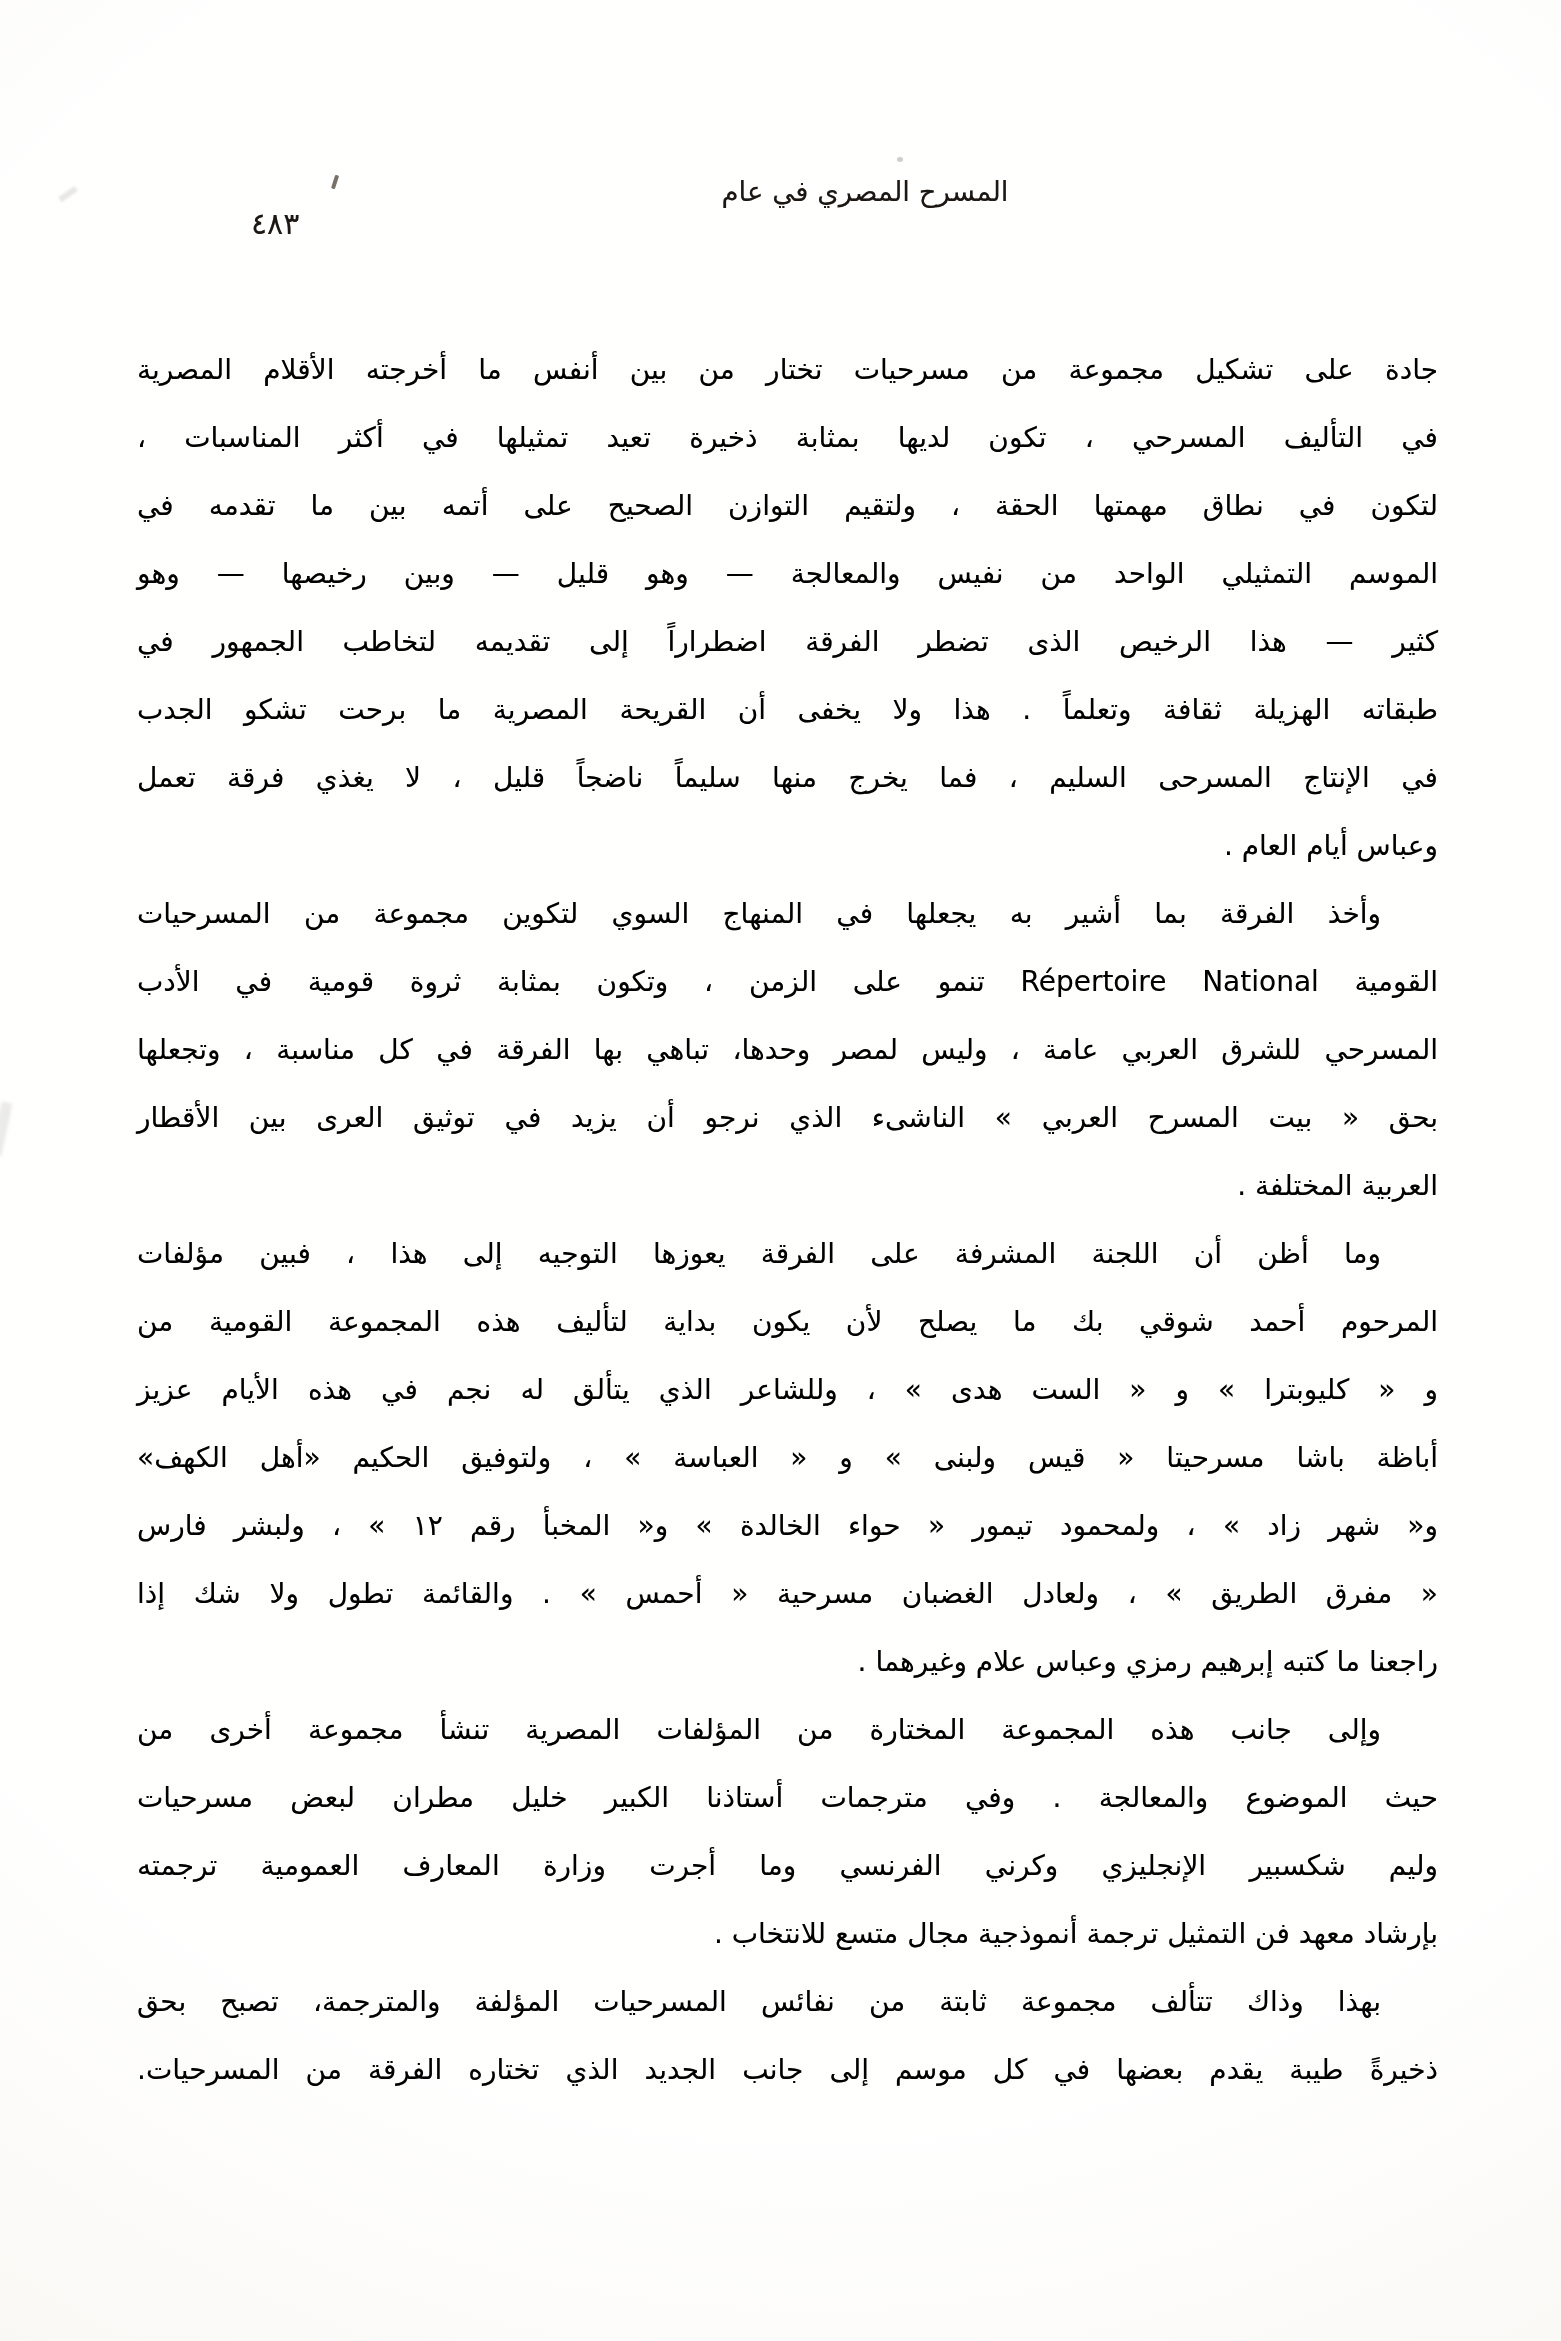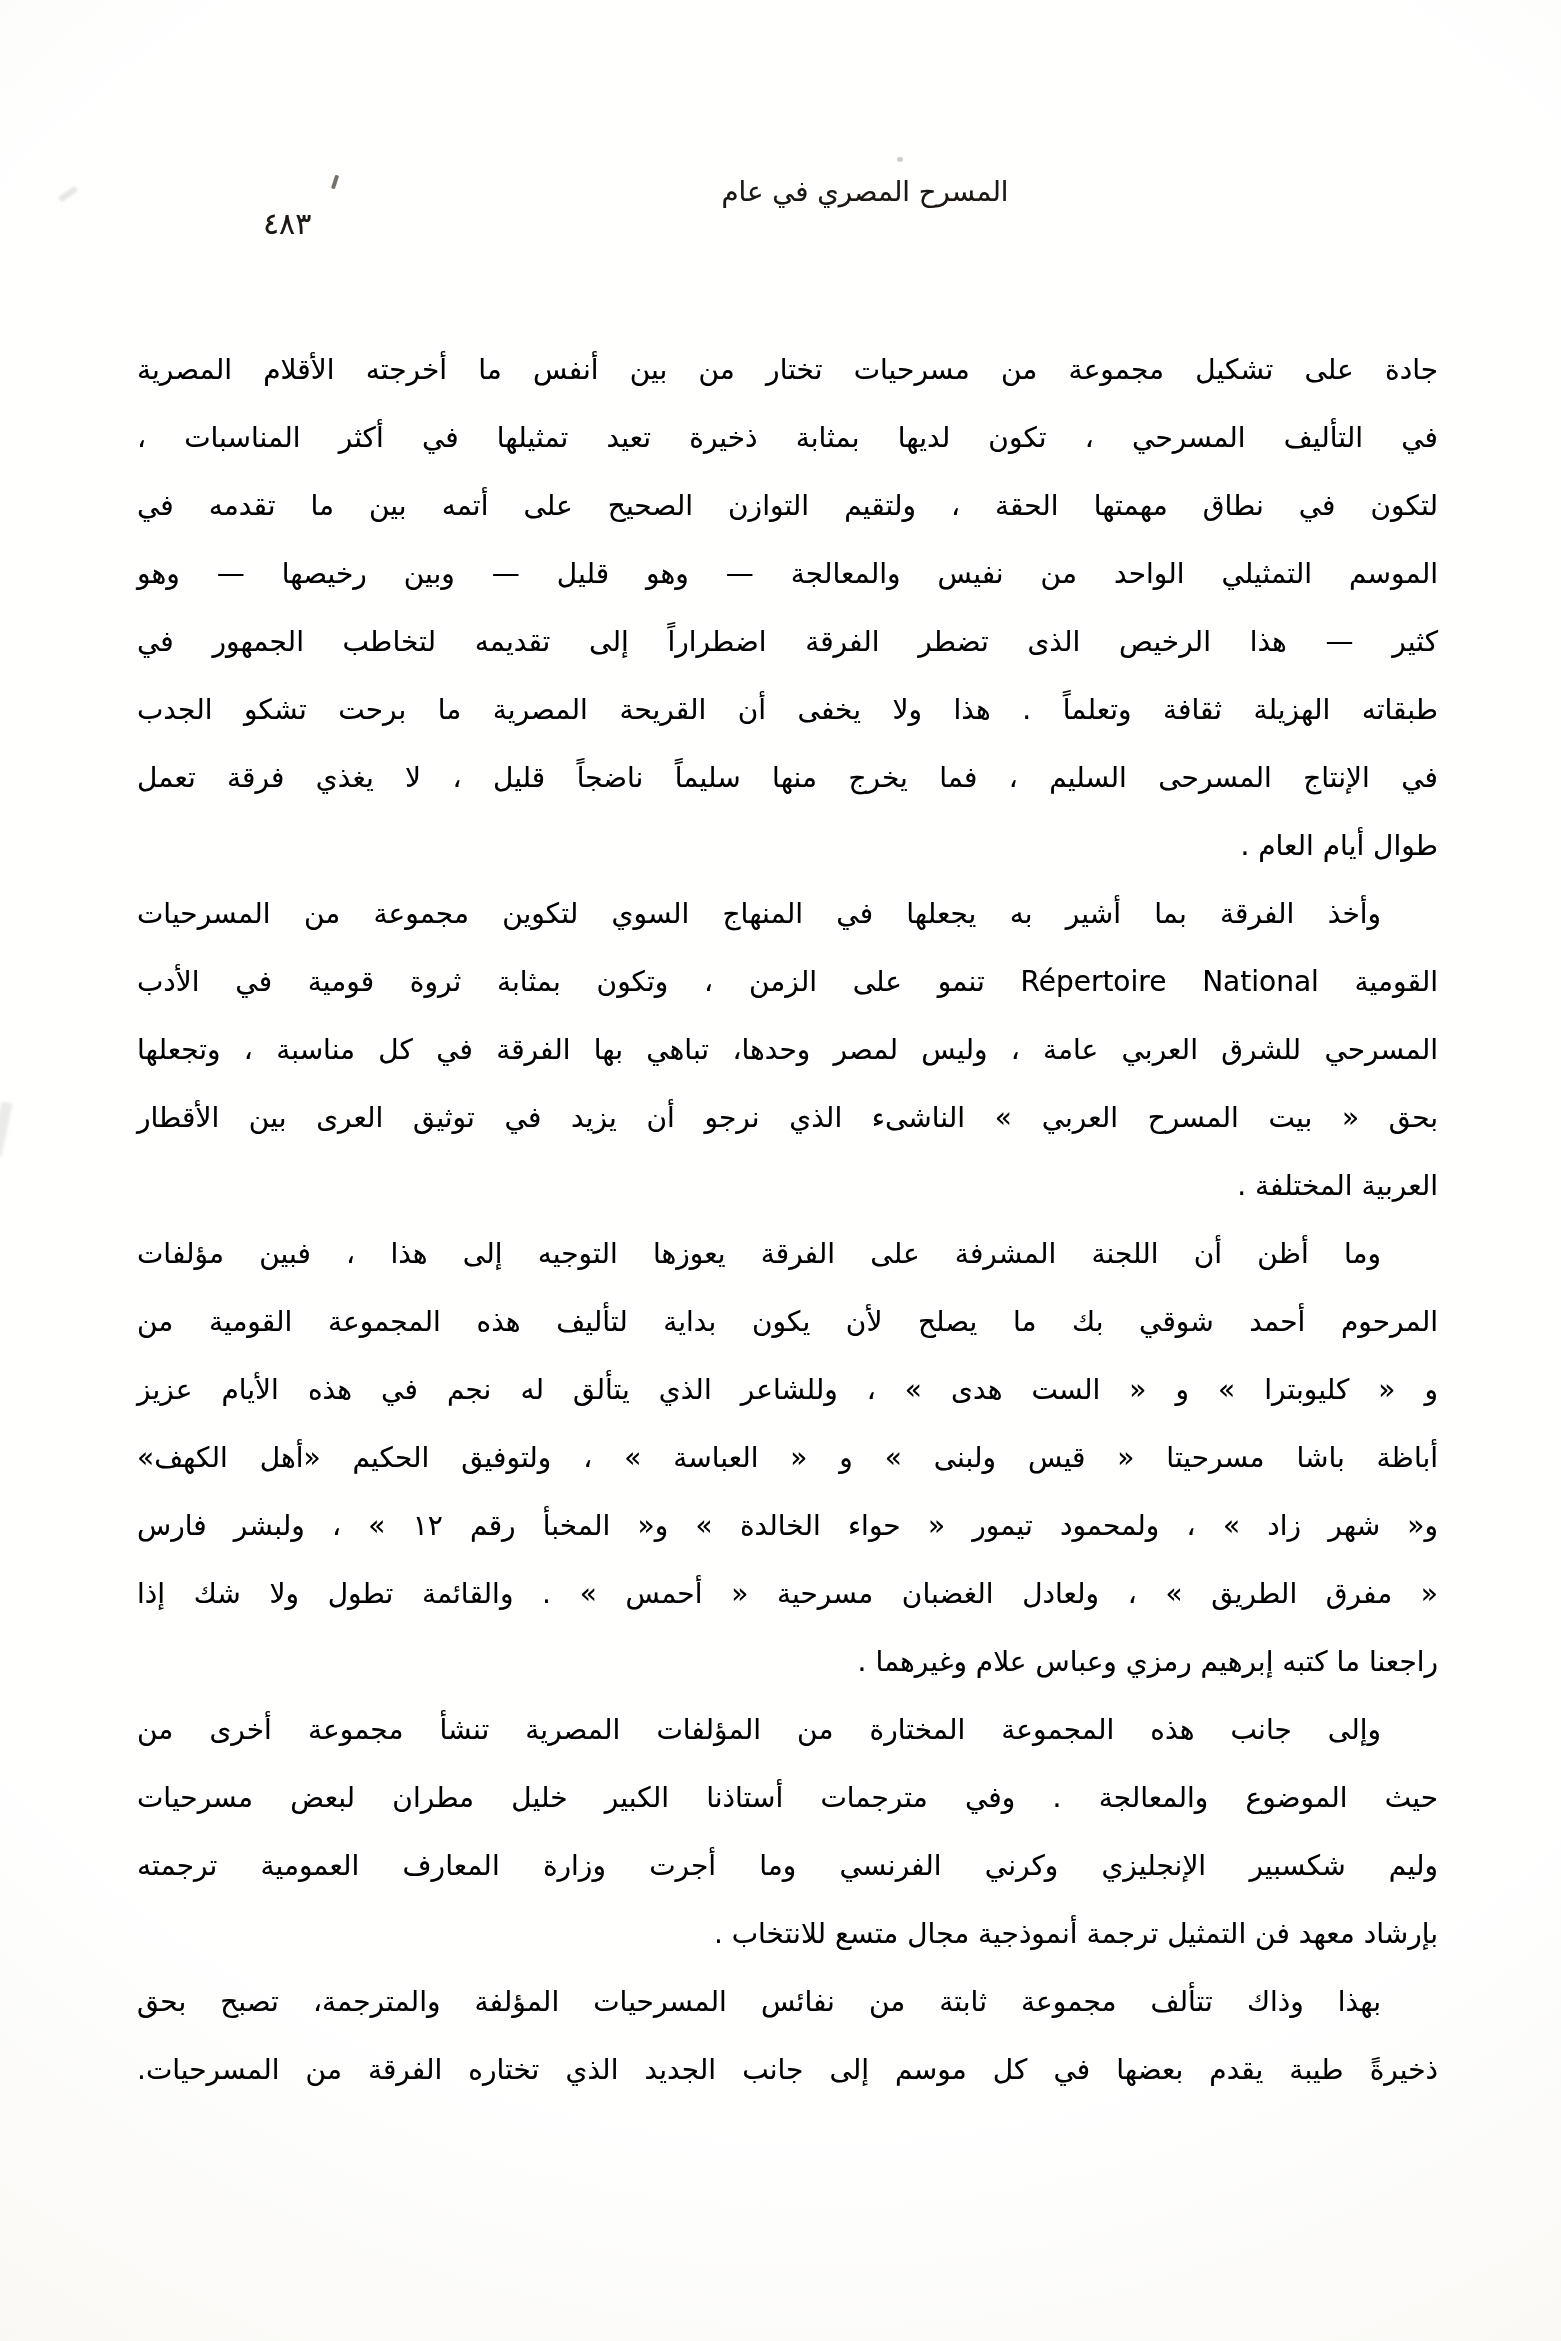--- a/index.html
+++ b/index.html
@@ -18,21 +18,21 @@
     position:absolute;top:171px;left:0;width:100%;height:84px;
     color:#1c1712;
   }
   .page-title{
     position:absolute;left:50%;transform:translateX(-50%);margin-left:84px;
     top:3.6px;font-size:27.6px;direction:rtl;white-space:nowrap;
     text-shadow:0 0 0.6px rgba(20,15,10,.4);
   }
   .page-number{
     position:absolute;left:251px;top:35px;font-size:30px;direction:rtl;
-    letter-spacing:3.6px;text-shadow:0 0 0.6px rgba(20,15,10,.4);margin-left:12px;
+    letter-spacing:3.6px;text-shadow:0 0 0.6px rgba(20,15,10,.4);
   }
   .body-text{
     position:absolute;top:336px;left:137px;width:1301px;
     direction:rtl;unicode-bidi:embed;
     font-size:28px;line-height:68px;color:#000000;
     text-shadow:0 0 0.6px rgba(25,18,10,.38);
   }
   .line{white-space:normal;}
   .line-justify{text-align:justify;text-align-last:justify;text-justify:inter-word;}
   .line-end{text-align:right;text-align-last:right;}
@@ -60,21 +60,21 @@
 </div>
 
 <div class="body-text">
     <div class="line line-justify">جادة على تشكيل مجموعة من مسرحيات تختار من بين أنفس ما أخرجته الأقلام المصرية</div>
     <div class="line line-justify">في التأليف المسرحي ، تكون لديها بمثابة ذخيرة تعيد تمثيلها في أكثر المناسبات ،</div>
     <div class="line line-justify">لتكون في نطاق مهمتها الحقة ، ولتقيم التوازن الصحيح على أتمه بين ما تقدمه في</div>
     <div class="line line-justify">الموسم التمثيلي الواحد من نفيس والمعالجة — وهو قليل — وبين رخيصها — وهو</div>
     <div class="line line-justify">كثير — هذا الرخيص الذى تضطر الفرقة اضطراراً إلى تقديمه لتخاطب الجمهور في</div>
     <div class="line line-justify">طبقاته الهزيلة ثقافة وتعلماً . هذا ولا يخفى أن القريحة المصرية ما برحت تشكو الجدب</div>
     <div class="line line-justify">في الإنتاج المسرحى السليم ، فما يخرج منها سليماً ناضجاً قليل ، لا يغذي فرقة تعمل</div>
-    <div class="line line-end">طوال أيام العام .</div>
+    <div class="line line-end">وعباس أيام العام .</div>
     <div class="line line-justify line-indent">وأخذ الفرقة بما أشير به يجعلها في المنهاج السوي لتكوين مجموعة من المسرحيات</div>
     <div class="line line-justify">القومية Répertoire National تنمو على الزمن ، وتكون بمثابة ثروة قومية في الأدب</div>
     <div class="line line-justify">المسرحي للشرق العربي عامة ، وليس لمصر وحدها، تباهي بها الفرقة في كل مناسبة ، وتجعلها</div>
     <div class="line line-justify">بحق « بيت المسرح العربي » الناشىء الذي نرجو أن يزيد في توثيق العرى بين الأقطار</div>
     <div class="line line-end">العربية المختلفة .</div>
     <div class="line line-justify line-indent">وما أظن أن اللجنة المشرفة على الفرقة يعوزها التوجيه إلى هذا ، فبين مؤلفات</div>
     <div class="line line-justify">المرحوم أحمد شوقي بك ما يصلح لأن يكون بداية لتأليف هذه المجموعة القومية من</div>
     <div class="line line-justify">و « كليوبترا » و « الست هدى » ، وللشاعر الذي يتألق له نجم في هذه الأيام عزيز</div>
     <div class="line line-justify">أباظة باشا مسرحيتا « قيس ولبنى » و « العباسة » ، ولتوفيق الحكيم «أهل الكهف»</div>
     <div class="line line-justify">و« شهر زاد » ، ولمحمود تيمور « حواء الخالدة » و« المخبأ رقم ١٢ » ، ولبشر فارس</div>

